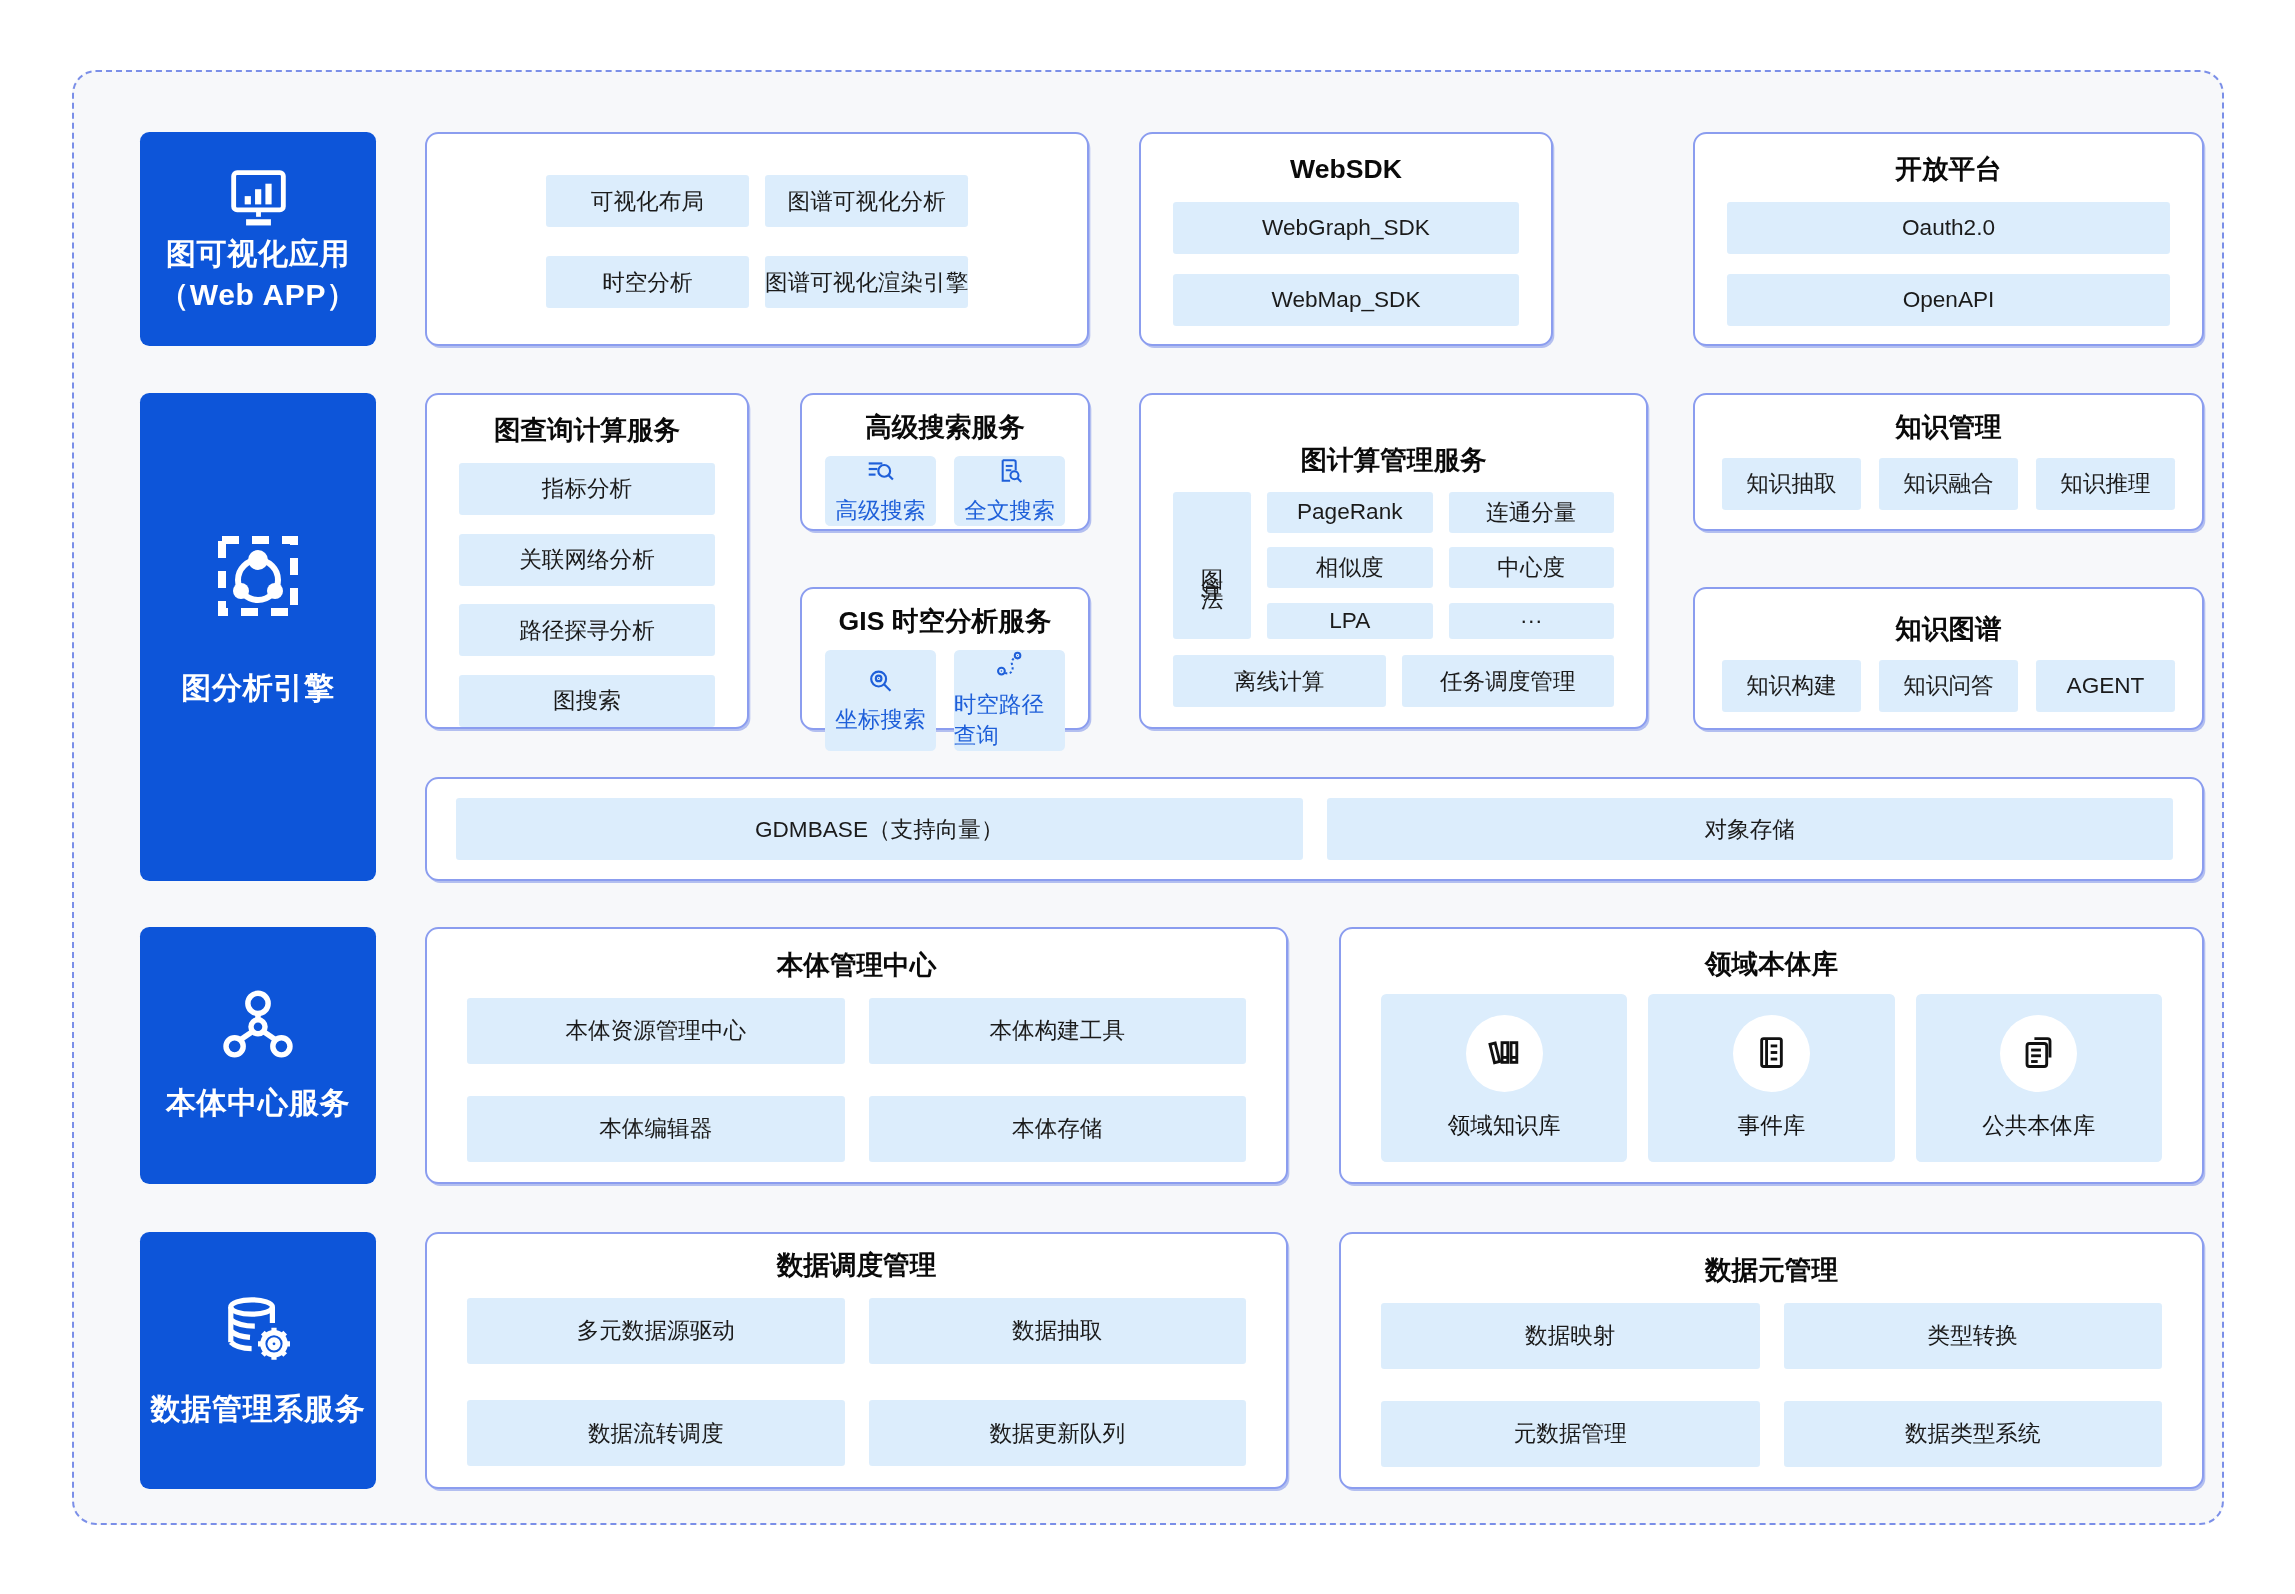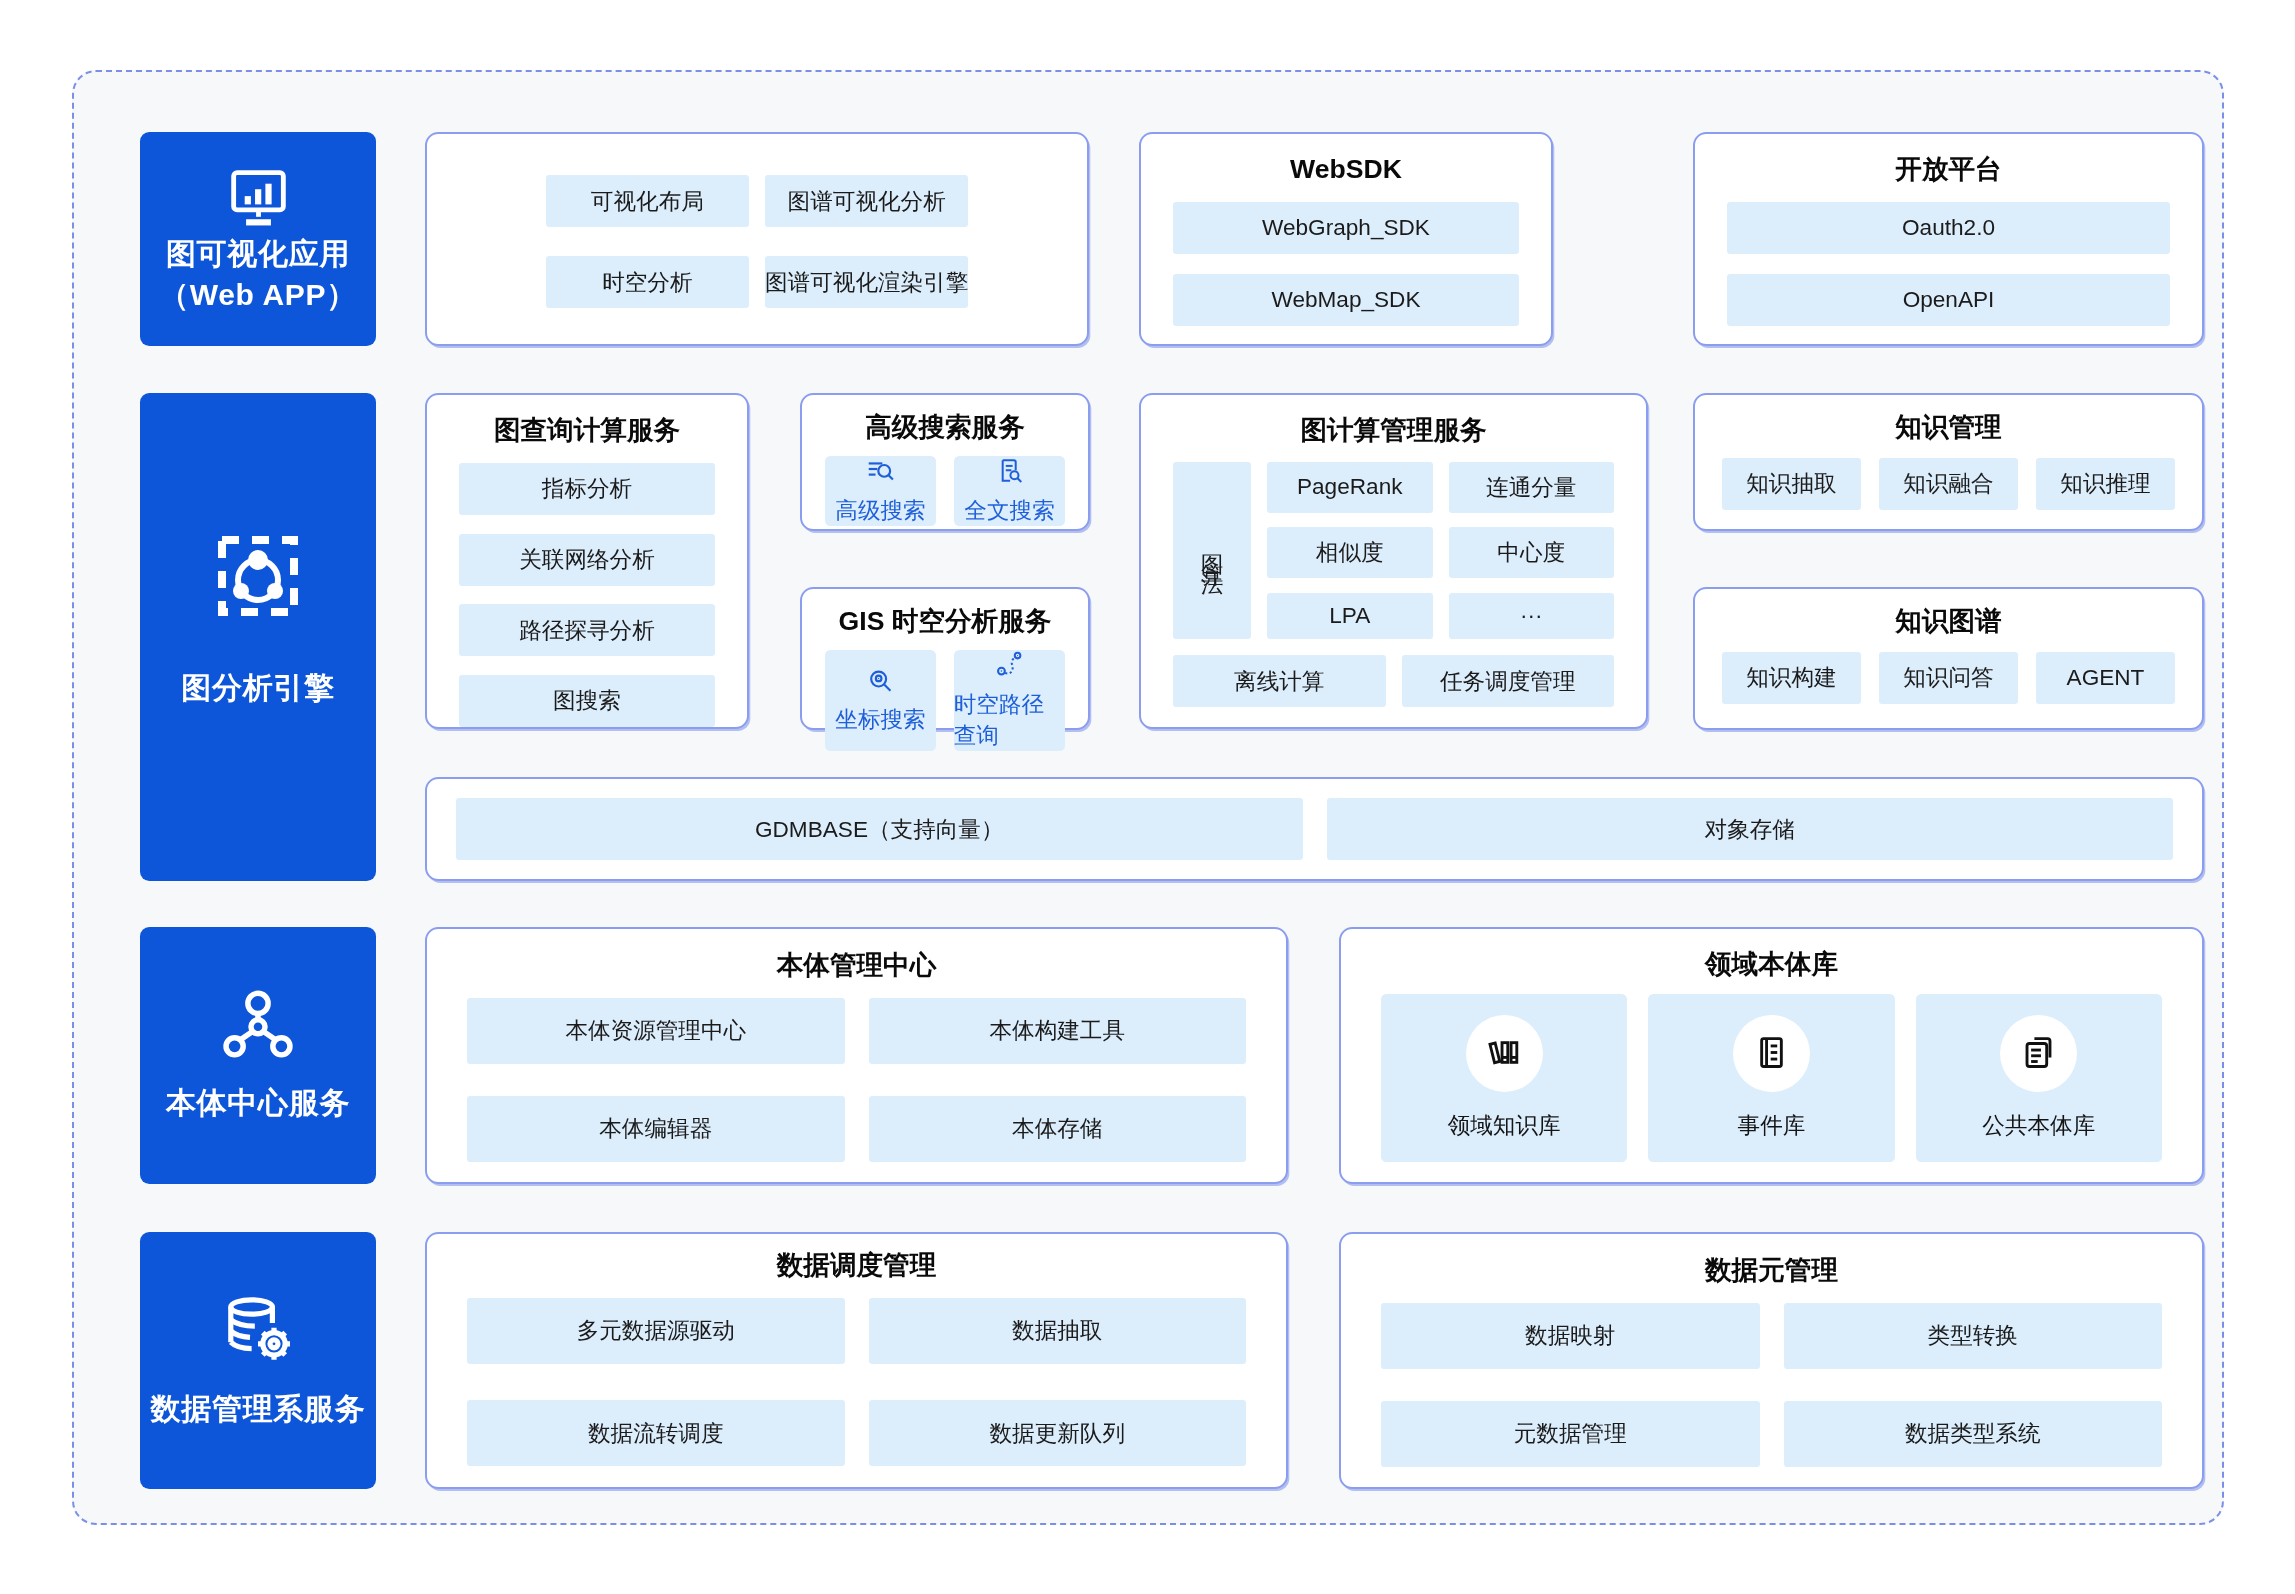--- a/index.html
+++ b/index.html
@@ -228,21 +228,21 @@
             <circle cx="76" cy="18" r="9"></circle>
             <circle cx="76" cy="18" r="2" fill="#1e5fd9" stroke="none"></circle>
           </svg>
         </span>
         <span class="ilabel">时空路径查询</span>
       </div>
     </div>
   </div>
 
   <div class="card" style="left:1065px; top:321px; width:509px; height:336px;">
-    <div class="card-title" style="margin-bottom:14.6px;">图计算管理服务</div>
+    <div class="card-title" style="margin-bottom:14.6px;margin-top:30px;">图计算管理服务</div>
     <div class="gc-body">
       <div class="vpill">图算法</div>
       <div class="gc-grid">
         <div class="pill">PageRank</div>
         <div class="pill">连通分量</div>
         <div class="pill">相似度</div>
         <div class="pill">中心度</div>
         <div class="pill">LPA</div>
         <div class="pill">···</div>
       </div>
@@ -256,21 +256,21 @@
   <div class="card" style="left:1619px; top:321px; width:511px; height:138px; padding:17.3px 26.6px;">
     <div class="card-title" style="margin-bottom:13.3px;">知识管理</div>
     <div class="row3">
       <div class="pill">知识抽取</div>
       <div class="pill">知识融合</div>
       <div class="pill">知识推理</div>
     </div>
   </div>
 
   <div class="card" style="left:1619px; top:515px; width:511px; height:143px; padding:17.3px 26.6px;">
-    <div class="card-title" style="margin-bottom:13.3px;">知识图谱</div>
+    <div class="card-title" style="margin-bottom:13.3px;margin-top:8px;">知识图谱</div>
     <div class="row3">
       <div class="pill">知识构建</div>
       <div class="pill">知识问答</div>
       <div class="pill">AGENT</div>
     </div>
   </div>
 
   <div class="card" style="left:351px; top:705px; width:1779px; height:104px; padding:18.6px 29px;">
     <div class="barrow">
       <div class="pill">GDMBASE（支持向量）</div>

